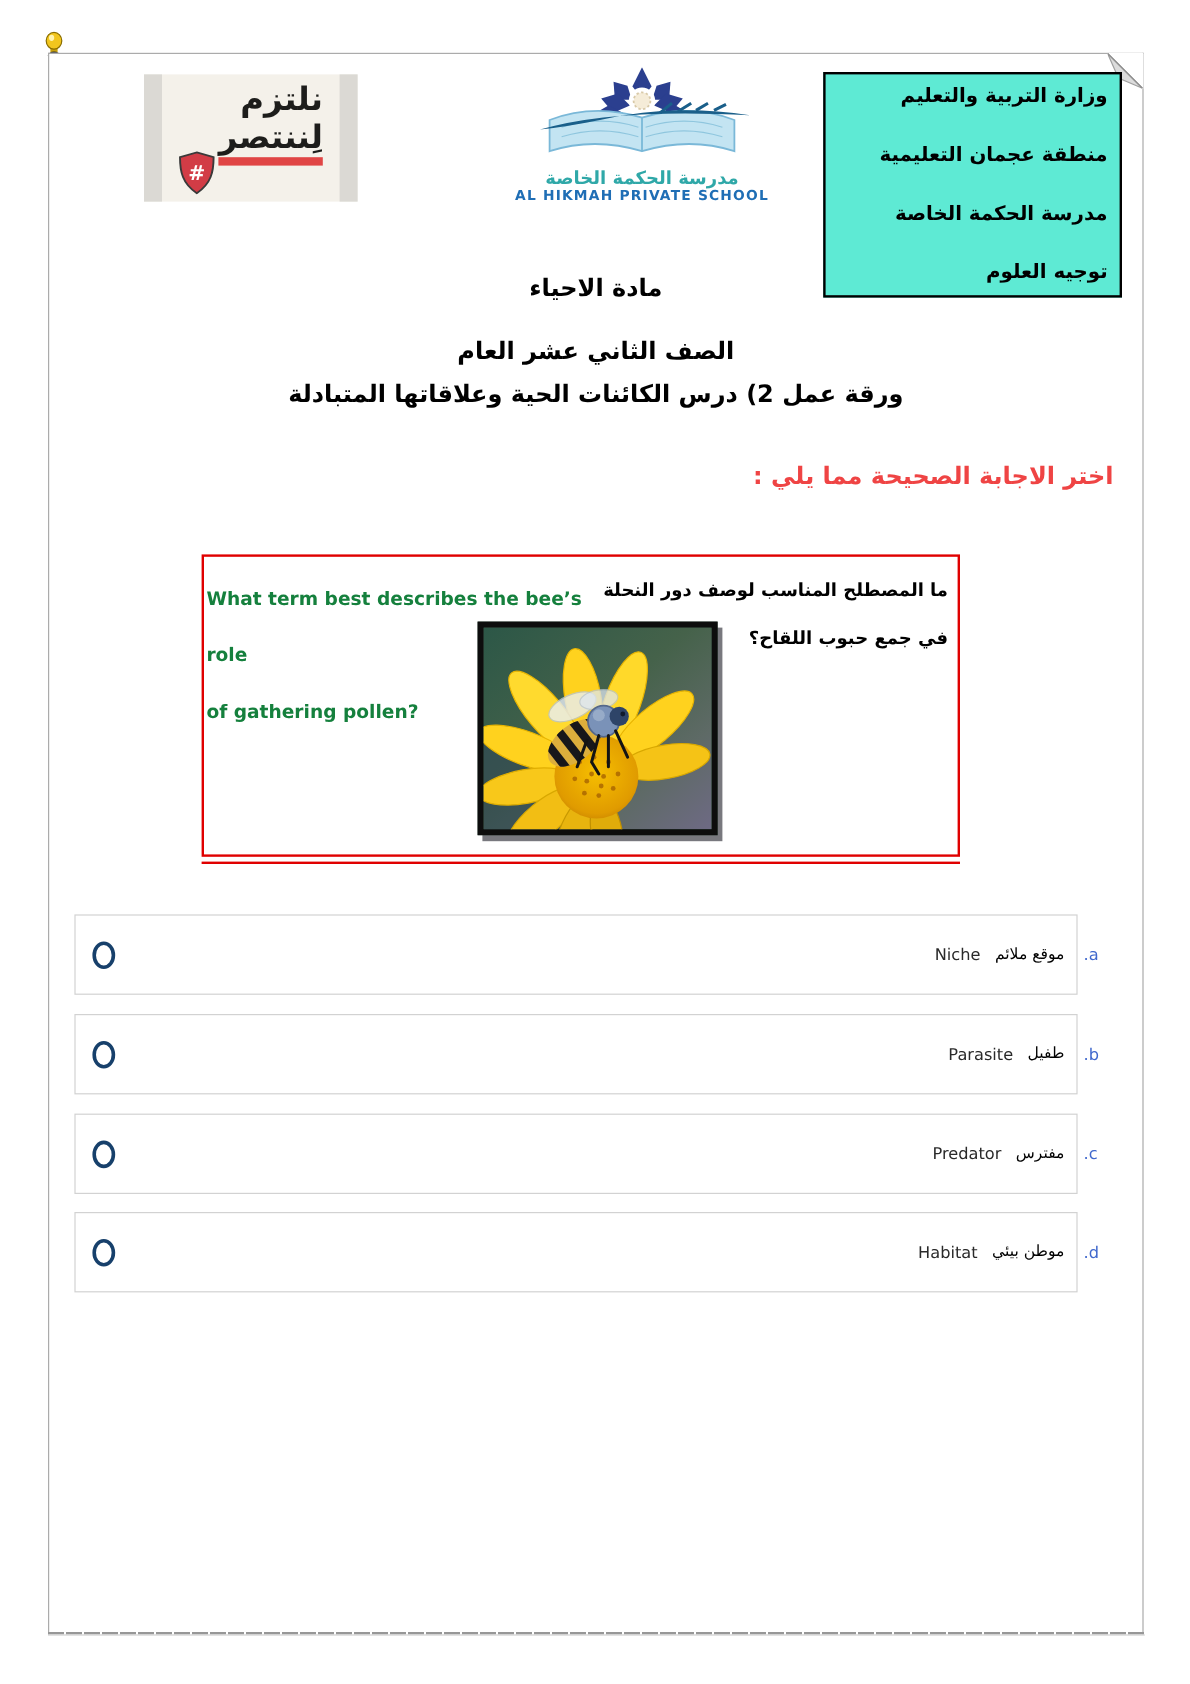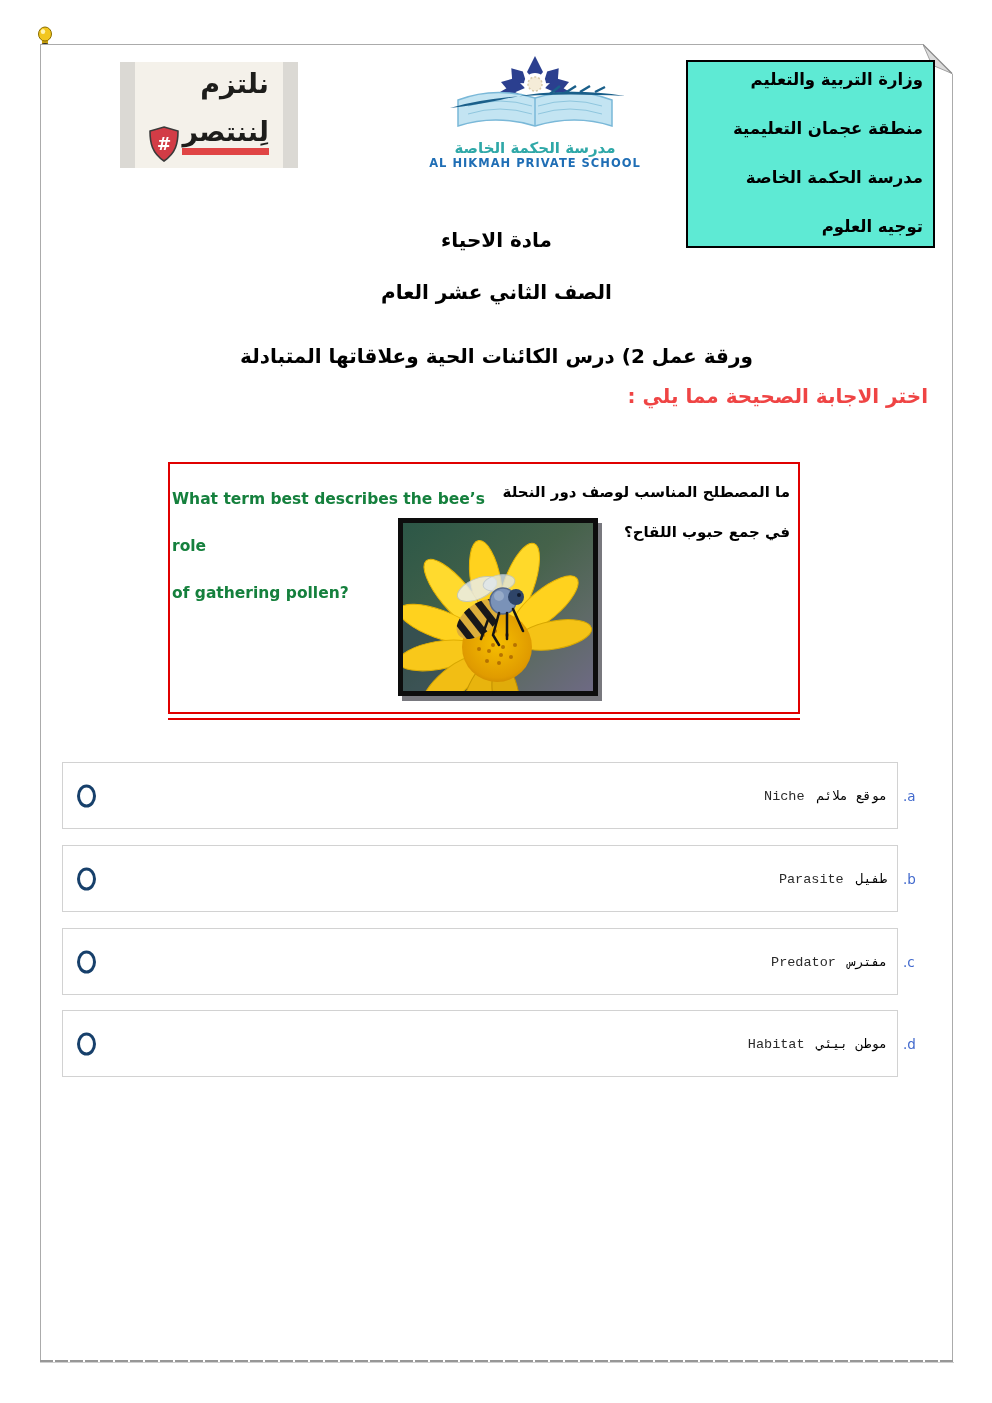--- a/index.html
+++ b/index.html
@@ -10,21 +10,21 @@
   .sheet { position:absolute; left:40px; top:44px; width:913px; height:1318px;
            border:1px solid #ababab; border-bottom:none; background:#fff; }
   .dogear { position:absolute; top:-1px; right:-1px; width:30px; height:30px; }
   .pin { position:absolute; left:34px; top:26px; width:22px; height:30px; }
 
   
   .badge { position:absolute; left:120px; top:62px; width:178px; height:106px;
            background:#f4f1ea; border-left:15px solid #dbd9d4; border-right:15px solid #dbd9d4; }
   .badge-text { position:absolute; right:14px; top:6px; text-align:right; direction:rtl;
                 font-weight:bold; color:#1d1d1b; font-size:27px; line-height:31px; }
-  .badge-line2 { display:inline-block; border-bottom:7px solid #e04545; padding-bottom:1px;margin-top:17px; }
+  .badge-line2 { display:inline-block; border-bottom:7px solid #e04545; padding-bottom:1px; }
   .badge-shield { position:absolute; left:12px; bottom:5px; width:34px; height:38px; }
 
   
   .emblem { position:absolute; left:428px; top:56px; width:214px; height:118px; text-align:center; }
   .emblem svg { display:block; margin:0 auto; }
   .emblem-ar { color:#2fa8a8; font-weight:bold; font-size:15px; direction:rtl; line-height:16px; }
   .emblem-en { color:#1f6eb5; font-weight:bold; font-size:11.5px; letter-spacing:1px; line-height:15px; }
 
   
   .info-box { position:absolute; left:686px; top:60px; width:249px; height:188px;
@@ -51,21 +51,21 @@
   .bee-frame svg { display:block; }
   .q-underline { position:absolute; left:168px; top:718px; width:632px; height:2px; background:#e00000; }
 
   
   .option-row { position:absolute; left:62px; width:836px; height:67px;
                 border:1px solid #d2d2d2; background:#fff; }
   .radio { position:absolute; left:14px; top:50%; transform:translateY(-50%);
            width:19px; height:23px; border:3.5px solid #17406b; border-radius:50%;
            background:#fff; cursor:pointer; }
   .opt-text { position:absolute; right:10px; top:50%; transform:translateY(-50%);
-              display:flex; align-items:flex-end; gap:12px;font-family:Liberation Mono, monospace; }
+              display:flex; align-items:center; gap:12px; }
   .opt-en { font-size:13.5px; color:#2a2a2a; }
   .opt-ar { font-size:13px; color:#000000; direction:rtl; }
   .opt-label { position:absolute; width:34px; text-align:left; direction:rtl;
                color:#4169cd; font-size:13.5px; }
 
   
   .bottom-rule { position:absolute; left:40px; top:1360px; width:914px; height:3px;
                  background:repeating-linear-gradient(90deg,#979797 0 13px,#ffffff 13px 15px);
                  border-bottom:1px solid #cfcfcf; }
 </style>
@@ -134,21 +134,21 @@
 
   <div class="info-box">
     <div class="info-line">وزارة التربية والتعليم</div>
     <div class="info-line">منطقة عجمان التعليمية</div>
     <div class="info-line">مدرسة الحكمة الخاصة</div>
     <div class="info-line">توجيه العلوم</div>
   </div>
 
   <div class="h-center" style="top:280px;">الصف الثاني عشر العام</div>
   <div class="h-center" style="top:228px;">مادة الاحياء</div>
-  <div class="h-center" style="top:344px;">ورقة عمل 2) درس الكائنات الحية وعلاقاتها المتبادلة</div>
+  <div class="h-center" style="top:316px;">ورقة عمل 2) درس الكائنات الحية وعلاقاتها المتبادلة</div>
   <div class="h-right" style="top:384px;">اختر الاجابة الصحيحة مما يلي :</div>
 
   <div class="qbox">
     <div class="q-ar">ما المصطلح المناسب لوصف دور النحلة في جمع حبوب اللقاح؟</div>
     <div class="q-en">
       <span>What term best describes the bee’s role</span><br>
       <span>of gathering pollen?</span>
     </div>
     <div class="bee-frame">
       <svg width="190" height="168" viewBox="0 0 190 168">

